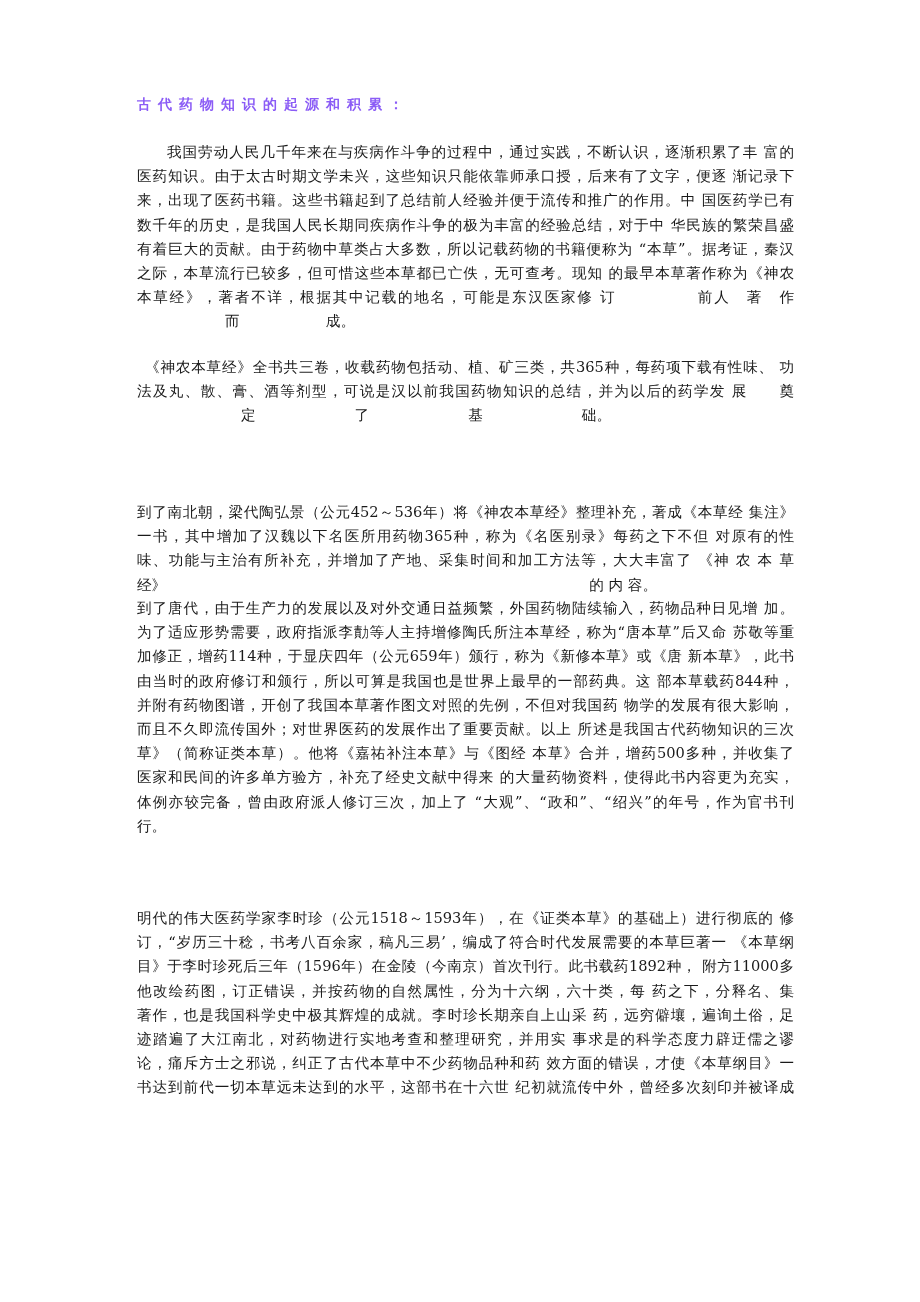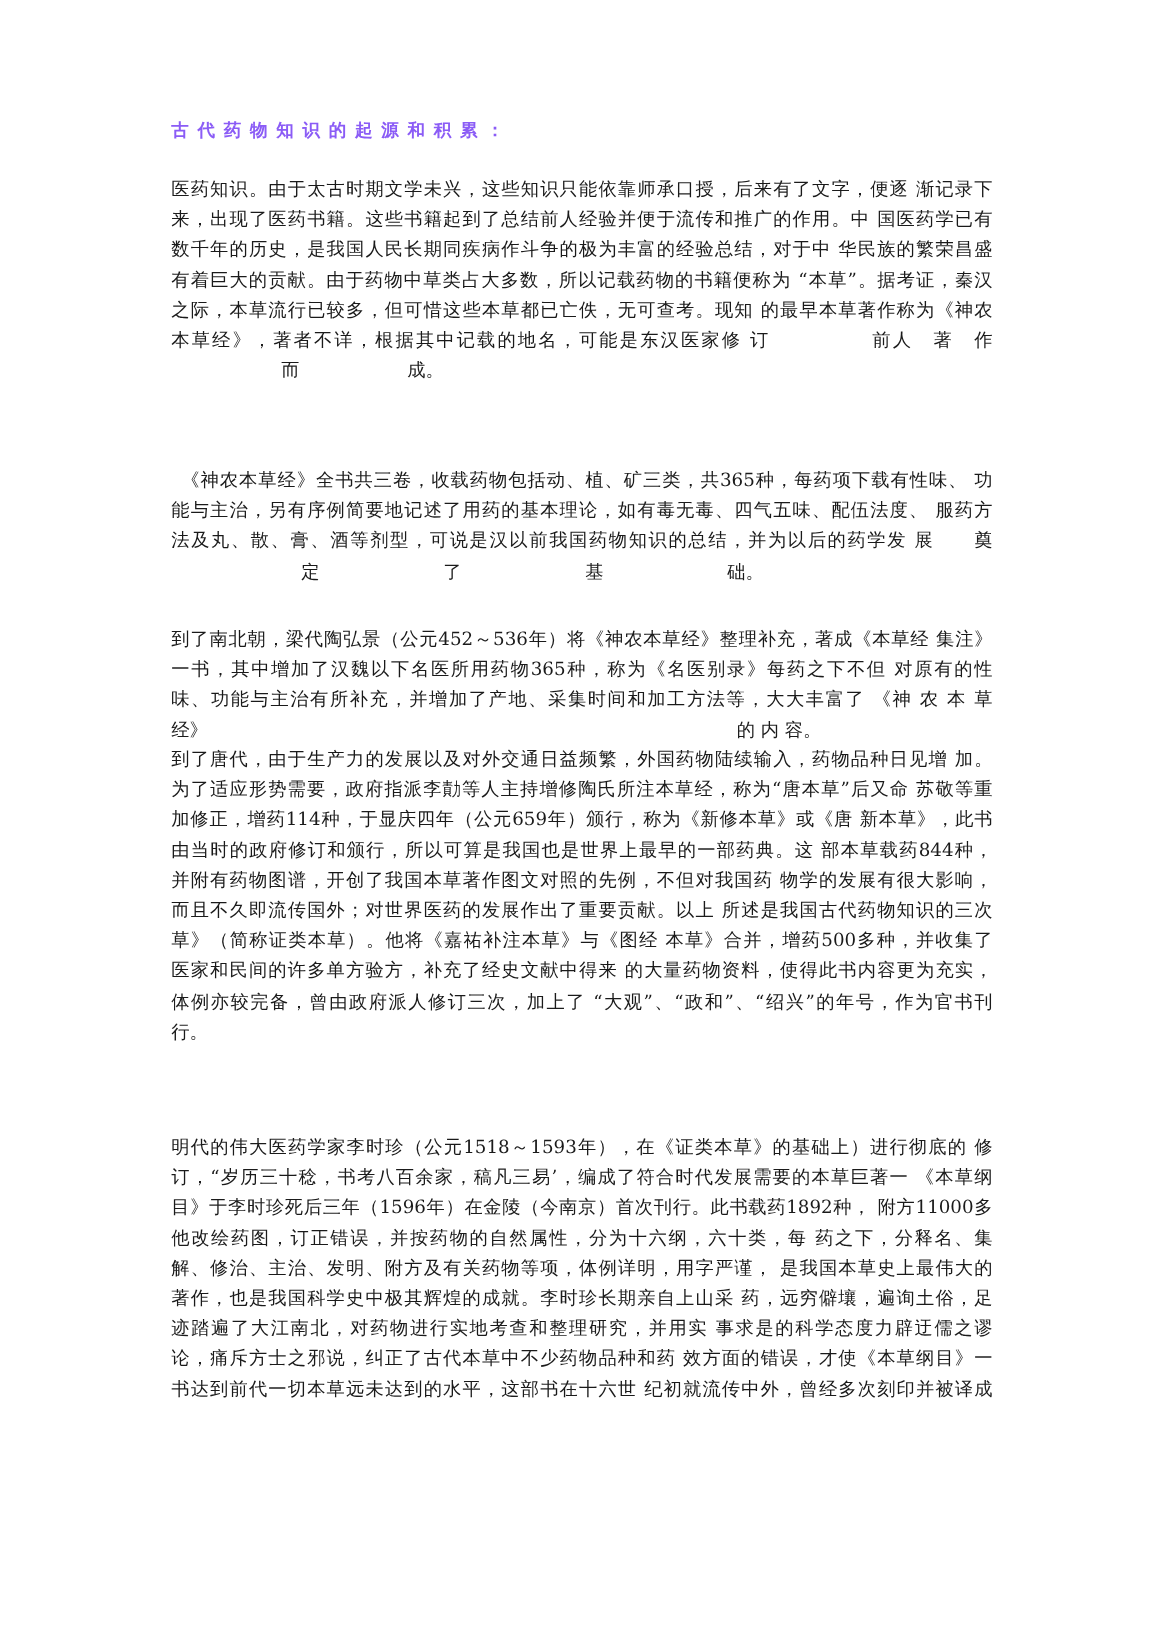--- a/index.html
+++ b/index.html
@@ -14,35 +14,35 @@
   .line.last { text-align-last: left; }
   .indent { text-indent: 30px; }
 </style>
 </head>
 <body>
 
 <div class="page">
   <div class="title">古代药物知识的起源和积累：</div>
 
   <div class="para" style="top:140px">
+    <span class="line indent">我国劳动人民几千年来在与疾病作斗争的过程中，通过实践，不断认识，逐渐积累了丰 富的</span>
     <span class="line">医药知识。由于太古时期文学未兴，这些知识只能依靠师承口授，后来有了文字，便逐 渐记录下</span>
     <span class="line">来，出现了医药书籍。这些书籍起到了总结前人经验并便于流传和推广的作用。中 国医药学已有</span>
     <span class="line">数千年的历史，是我国人民长期同疾病作斗争的极为丰富的经验总结，对于中 华民族的繁荣昌盛</span>
     <span class="line">有着巨大的贡献。由于药物中草类占大多数，所以记载药物的书籍便称为 “本草”。据考证，秦汉</span>
     <span class="line">之际，本草流行已较多，但可惜这些本草都已亡佚，无可查考。现知 的最早本草著作称为《神农</span>
     <span class="line">本草经》，著者不详，根据其中记载的地名，可能是东汉医家修 订　　　　　前人　著　作</span>
     <span class="line" style="padding-left:88px; width:130px; display:flex; justify-content:space-between;">
       <span>而</span>
       <span>成。</span>
     </span>
   </div>
 
-  <div class="para" style="top:373px">
+  <div class="para" style="top:355px">
     <span class="line" style="padding-left:8px; width:649px;">《神农本草经》全书共三卷，收载药物包括动、植、矿三类，共365种，每药项下载有性味、 功</span>
-    <span class="line">能与主治，另有序例简要地记述了用药的基本理论，如有毒无毒、四气五味、配伍法度、 服药方</span>
     <span class="line">法及丸、散、膏、酒等剂型，可说是汉以前我国药物知识的总结，并为以后的药学发 展　　奠</span>
     <span class="line" style="padding-left:104px; width:370px; display:flex; justify-content:space-between;">
       <span>定</span>
       <span>了</span>
       <span>基</span>
       <span>础。</span>
     </span>
   </div>
 
   <div class="para" style="top:500px">
@@ -66,19 +66,18 @@
     <span class="line">医家和民间的许多单方验方，补充了经史文献中得来 的大量药物资料，使得此书内容更为充实，</span>
     <span class="line">体例亦较完备，曾由政府派人修订三次，加上了 “大观”、“政和”、“绍兴”的年号，作为官书刊</span>
     <span class="line last">行。</span>
   </div>
 
   <div class="para" style="top:906px">
     <span class="line">明代的伟大医药学家李时珍（公元1518～1593年），在《证类本草》的基础上）进行彻底的 修</span>
     <span class="line">订，“岁历三十稔，书考八百余家，稿凡三易’，编成了符合时代发展需要的本草巨著一 《本草纲</span>
     <span class="line">目》于李时珍死后三年（1596年）在金陵（今南京）首次刊行。此书载药1892种， 附方11000多</span>
     <span class="line">他改绘药图，订正错误，并按药物的自然属性，分为十六纲，六十类，每 药之下，分释名、集</span>
-    <span class="line">解、修治、主治、发明、附方及有关药物等项，体例详明，用字严谨， 是我国本草史上最伟大的</span>
     <span class="line">著作，也是我国科学史中极其辉煌的成就。李时珍长期亲自上山采 药，远穷僻壤，遍询土俗，足</span>
     <span class="line">迹踏遍了大江南北，对药物进行实地考查和整理研究，并用实 事求是的科学态度力辟迂儒之谬</span>
     <span class="line">论，痛斥方士之邪说，纠正了古代本草中不少药物品种和药 效方面的错误，才使《本草纲目》一</span>
     <span class="line">书达到前代一切本草远未达到的水平，这部书在十六世 纪初就流传中外，曾经多次刻印并被译成</span>
   </div>
 </div>
 
 </body></html>

